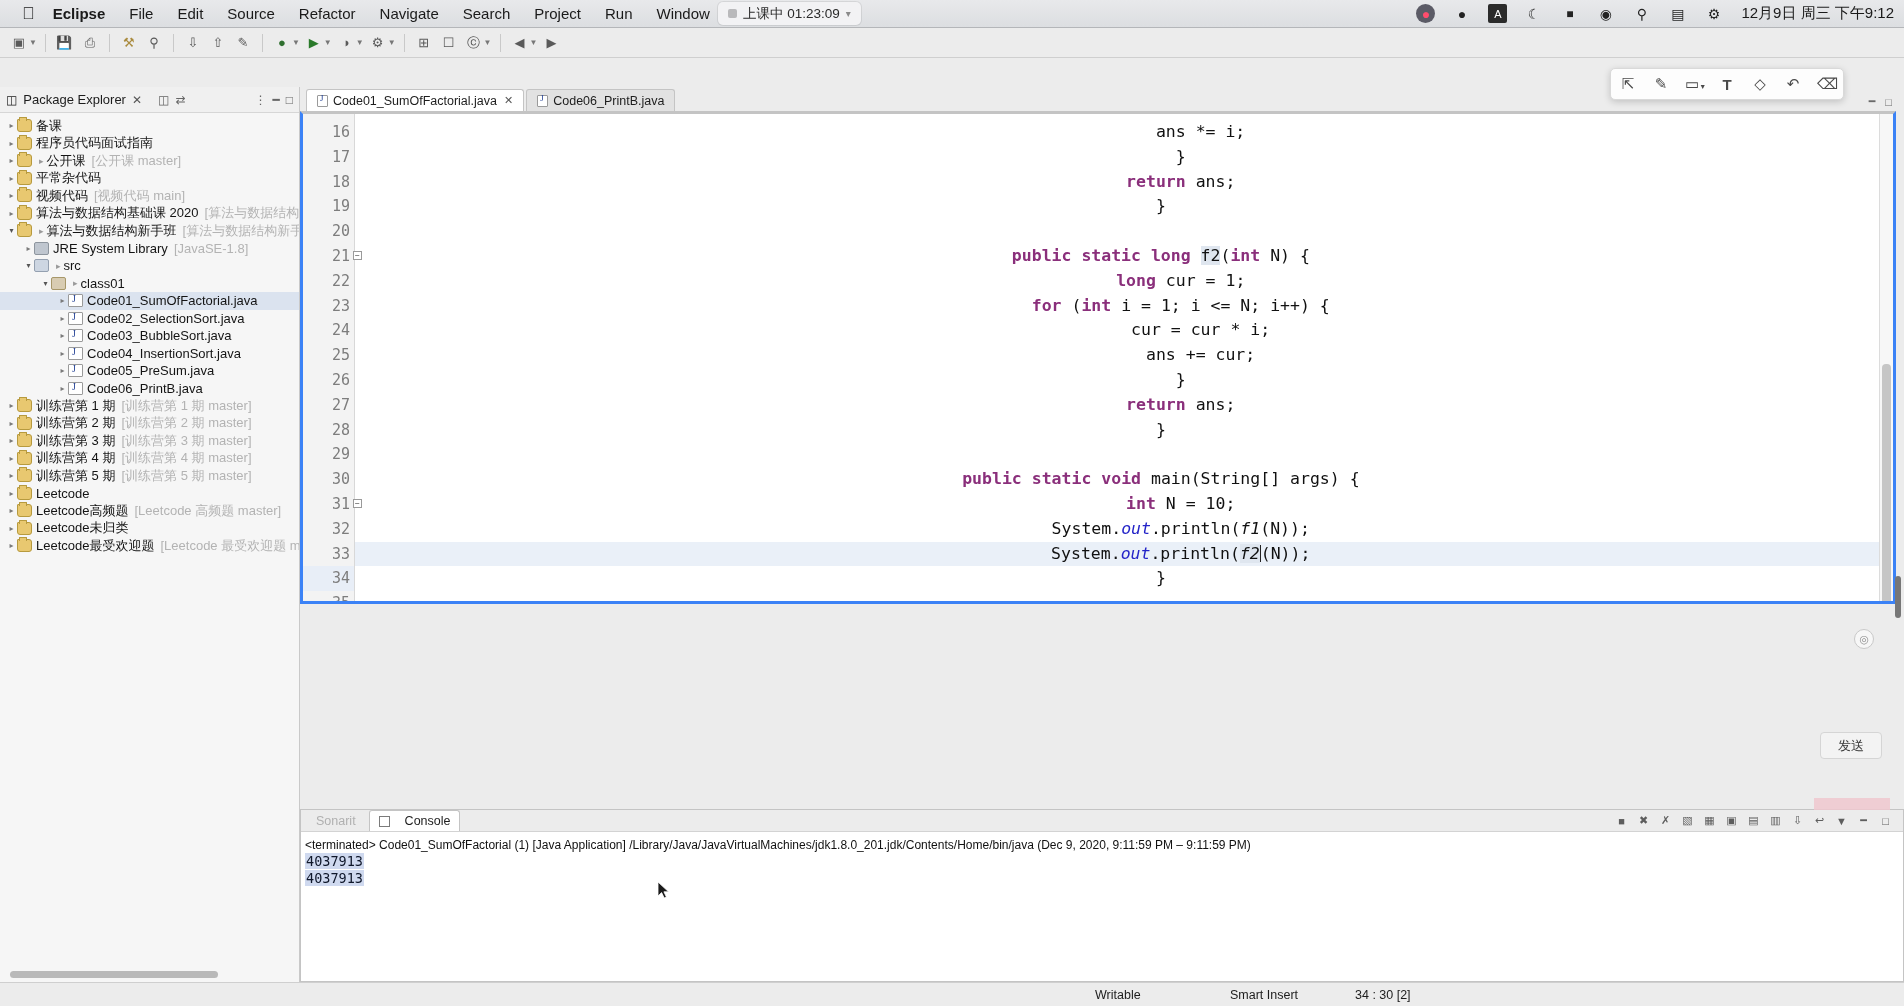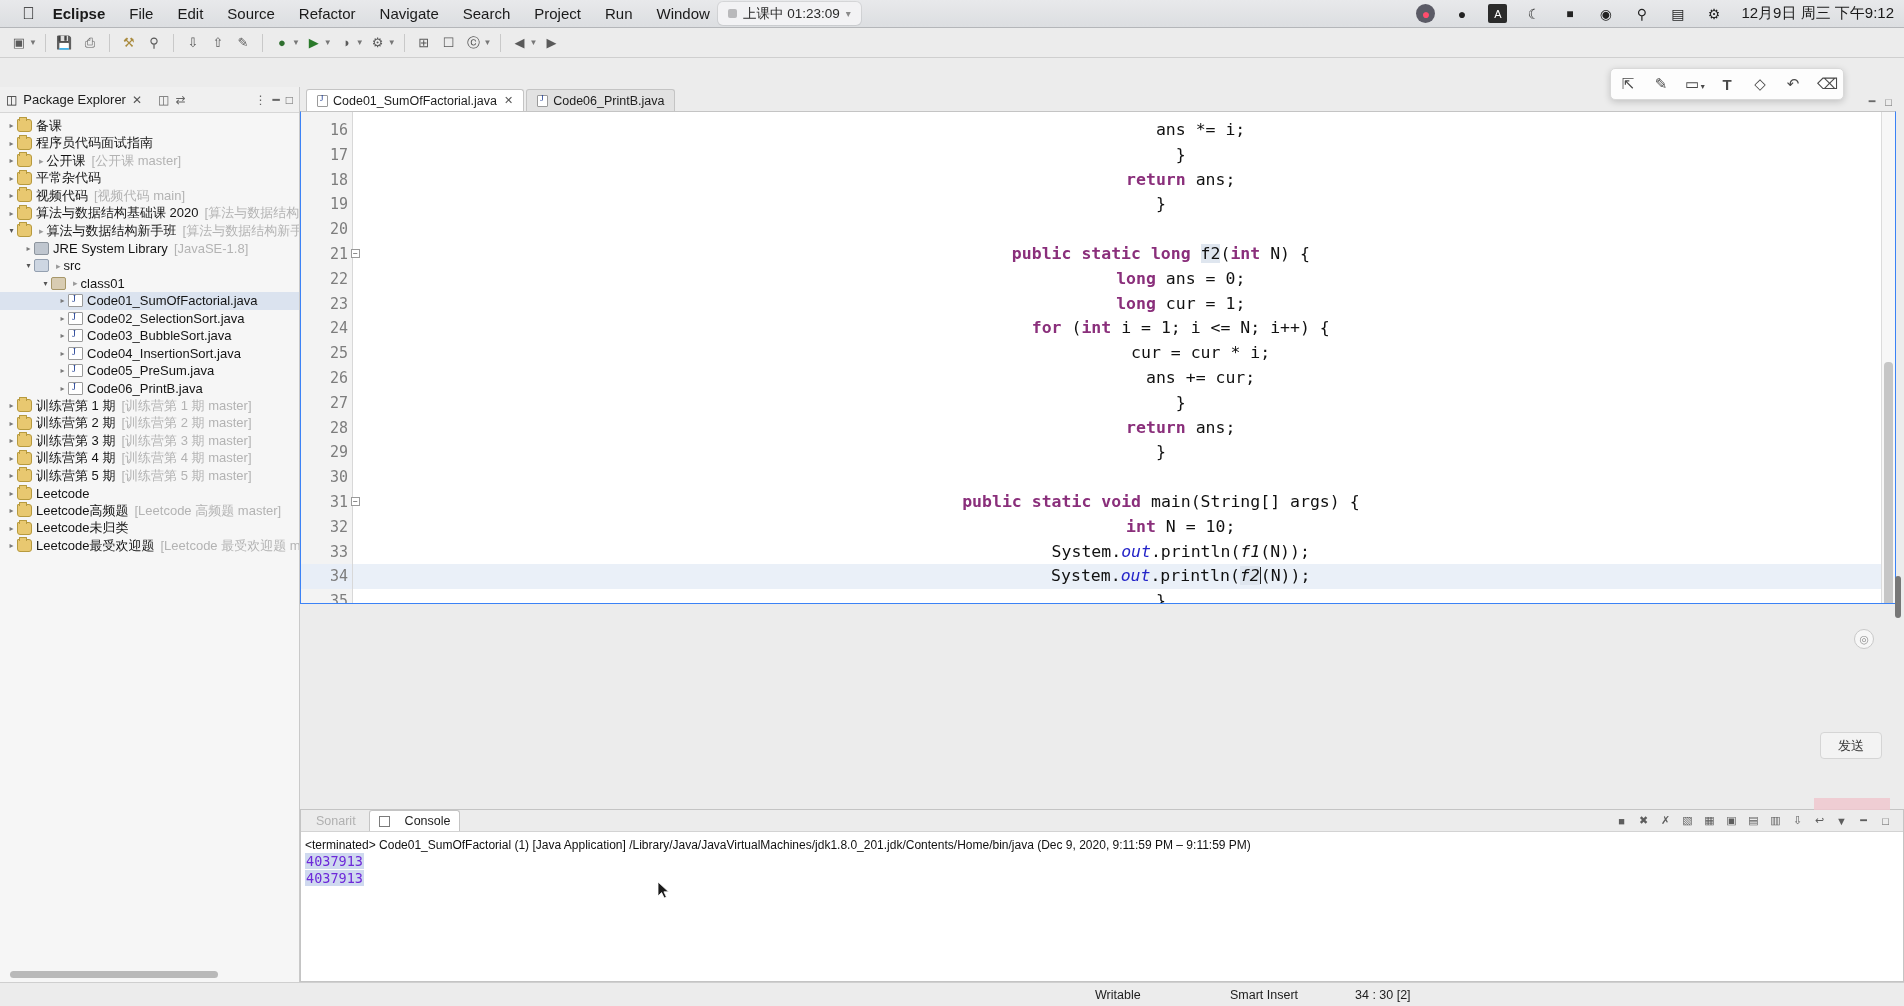--- a/index.html
+++ b/index.html
@@ -108,21 +108,21 @@
     border-radius:3px 3px 0 0; background:#e2e2e2; white-space:nowrap;
   }
   .etab.active { background:#ffffff; }
   .etab .jic { width:11px; height:12px; background:#fff; border:1px solid #9a9a9a; position:relative; border-radius:1px; }
   .etab .jic:after { content:"J"; position:absolute; left:2px; top:-3px; font-size:9px; color:#2d4a9a; font-family:"Liberation Serif",serif; }
   .etab .xx { font-size:11px; color:#555; margin-left:2px; }
   #tabs .tabright { margin-left:auto; display:flex; align-items:center; gap:10px; padding:0 12px 3px 0; color:#6a6a6a; font-size:11px; }
 
   #editor {
     position:absolute; left:0; top:24px; right:8px; height:493px;
-    background:#fff; border:1px solid #3b82f6; border-top-color:#c4c4c4;
+    background:#fff; border:3px solid #3b82f6; border-top-color:#c4c4c4;
     display:flex; overflow:hidden;
   }
   #gutter {
     width:52px; background:#f3f3f3; border-right:1px solid #d8d8d8;
     padding-top:6px; text-align:right; flex:none; position:relative;
   }
   .gl { height:24.8px; line-height:24.8px; font-family:"DejaVu Sans Mono", monospace;
         font-size:15px; color:#7d7d7d; padding-right:4px; position:relative; }
   .gl .fold { position:absolute; right:-8px; top:7px; width:9px; height:9px;
               border:1px solid #9a9a9a; background:#fff; font-size:8px; line-height:7px; color:#555; text-align:center; }
@@ -145,21 +145,21 @@
   #console { position:absolute; left:0; top:722px; right:0; bottom:24px; background:#fff; border:1px solid #c4c4c4; }
   #ctabs { height:22px; display:flex; align-items:center; gap:4px; padding-left:6px; background:#ececec; border-bottom:1px solid #d3d3d3; position:relative;}
   .ctab { display:flex; align-items:center; gap:5px; font-size:12.5px; padding:0 9px; height:21px; color:#1d1d1d; }
   .ctab.dim { color:#b0b0b0; }
   .ctab.active { background:#fff; border:1px solid #c4c4c4; border-bottom:none; border-radius:3px 3px 0 0;gap:15px; }
   .ctab .cic { width:11px; height:11px; border:1px solid #7b7b7b; background:#fff; }
   #ctools { margin-left:auto; display:flex; align-items:center; gap:7px; padding-right:10px; }
   #ctools .ct { width:15px; height:15px; font-size:11px; color:#5d5d5d; display:flex; align-items:center; justify-content:center; }
   #cbody { padding:6px 2px 0 2px; }
   #cline0 { font-size:12px; color:#111; font-family:"Liberation Sans",sans-serif; padding-left:2px; white-space:nowrap; }
-  .cout { font-family:"DejaVu Sans Mono", monospace; font-size:13.5px; color:#6d28d9; background:#cfd9ef; display:inline-block; padding:0 1px; }
+  .cout { font-family:"DejaVu Sans Mono", monospace; font-size:13.5px; color:#0f172a; background:#cfd9ef; display:inline-block; padding:0 1px; }
   .coutrow { height:17px; padding-left:2px; }
 
   
   #cursor-arrow { position:absolute; left:358px; top:795px; width:14px; height:18px; z-index:30; }
 
   
   #statusbar {
     position:absolute; left:0; bottom:0; width:1904px; height:24px;
     background:#ececec; border-top:1px solid #cfcfcf; display:flex; align-items:center;
     font-size:12.5px; color:#1d1d1d;
@@ -470,21 +470,20 @@
             <div class="gl">36</div>
             <div class="gl">37</div>
           </div>
         <div id="codearea">
             <div class="cl">            ans *= i;</div>
             <div class="cl">        }</div>
             <div class="cl">        <span class="kw">return</span> ans;</div>
             <div class="cl">    }</div>
             <div class="cl"></div>
             <div class="cl">    <span class="kw">public</span> <span class="kw">static</span> <span class="kw">long</span> <span class="occ">f2</span>(<span class="kw">int</span> N) {</div>
-            <div class="cl">        <span class="kw">long</span> ans = 0;</div>
             <div class="cl">        <span class="kw">long</span> cur = 1;</div>
             <div class="cl">        <span class="kw">for</span> (<span class="kw">int</span> i = 1; i &lt;= N; i++) {</div>
             <div class="cl">            cur = cur * i;</div>
             <div class="cl">            ans += cur;</div>
             <div class="cl">        }</div>
             <div class="cl">        <span class="kw">return</span> ans;</div>
             <div class="cl">    }</div>
             <div class="cl"></div>
             <div class="cl">    <span class="kw">public</span> <span class="kw">static</span> <span class="kw">void</span> main(String[] args) {</div>
             <div class="cl">        <span class="kw">int</span> N = 10;</div>

